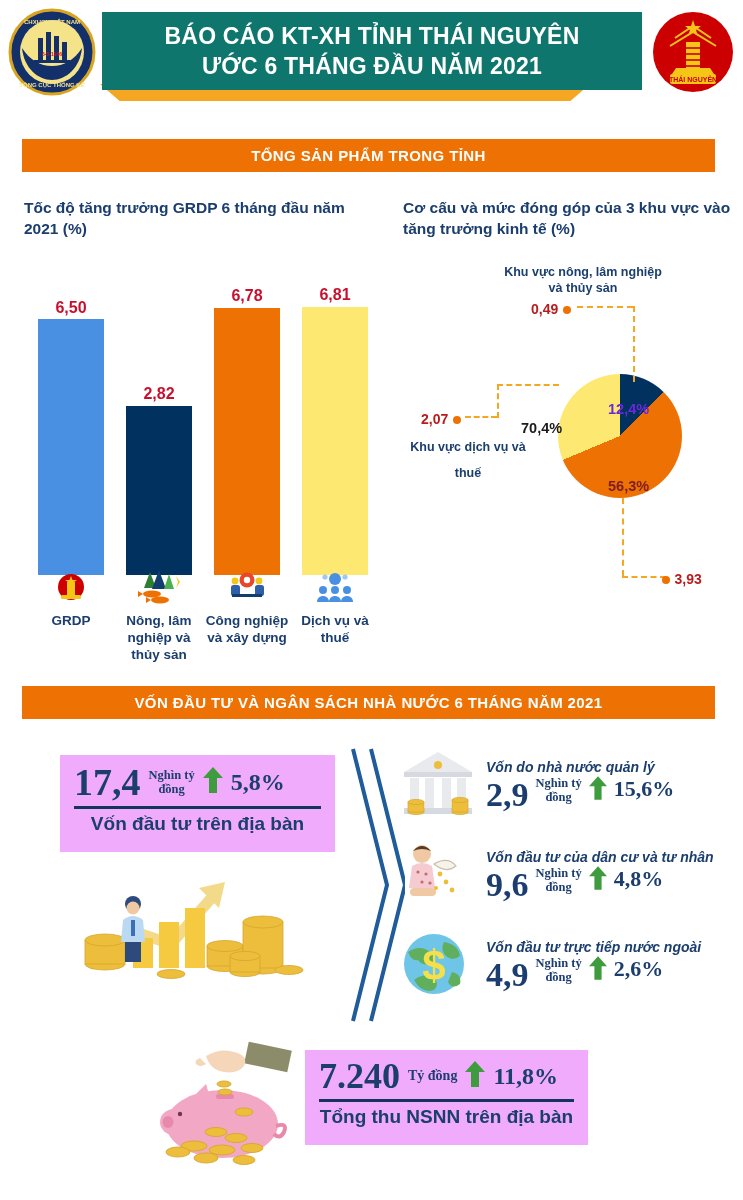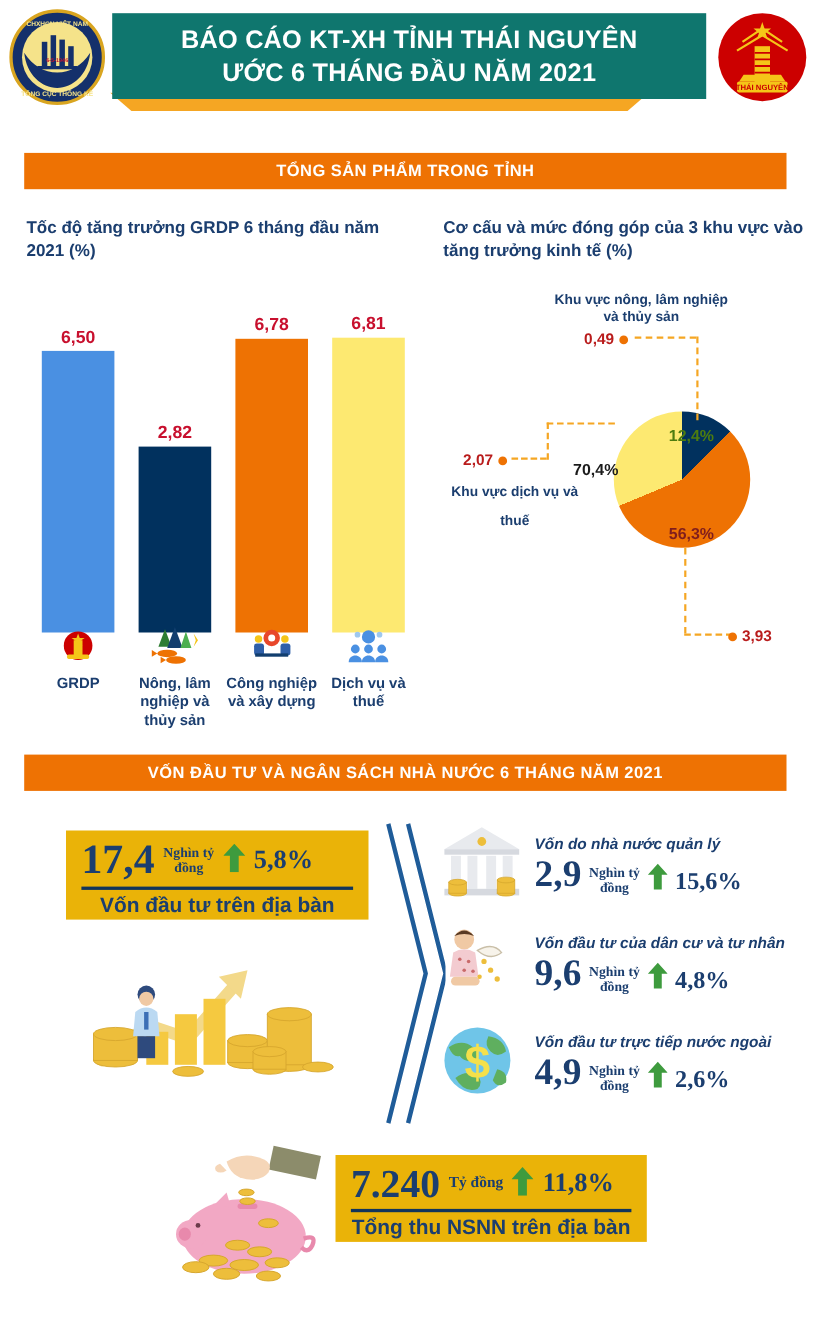--- a/index.html
+++ b/index.html
@@ -74,38 +74,38 @@
     position:absolute; color:#1B3E6F; font-weight:bold; font-size:12.5px;
     line-height:16px; text-align:center;
   }
   .cval { color:#b91c1c; font-weight:bold; font-size:14px; }
   .dot { display:inline-block; width:8px; height:8px; border-radius:50%; background:#EE7203; vertical-align:middle; }
   .dash-h { position:absolute; height:0; border-top:2px dashed #F5A623; }
   .dash-v { position:absolute; width:0; border-left:2px dashed #F5A623; }
 
   
   .tanbox {
-    position:absolute; background:#eab308; padding:6px 14px 1px 14px;
+    position:absolute; background:#f0abfc; padding:6px 14px 17px 14px;
   }
   .tanbox .row1 { display:flex; align-items:center; gap:8px; }
   .big-num { color:#1B3E6F; font-weight:bold; font-family:"Liberation Serif", serif; }
   .unit { color:#1B3E6F; font-weight:bold; font-size:12.5px; line-height:14px;
           font-family:"Liberation Serif", serif; text-align:center; }
   .pct { color:#1B3E6F; font-weight:bold; font-family:"Liberation Serif", serif; }
   .uparrow { display:inline-block; }
   .tan-rule { height:2.5px; background:#12355B; margin:3px 0 4px 0; }
   .tan-cap { color:#1B3E6F; font-weight:bold; font-size:19px; text-align:center; }
 
   .chevrons { position:absolute; left:345px; top:745px; width:60px; height:280px; }
 
   .inv-item { position:absolute; }
   .inv-title {
     color:#1B3E6F; font-weight:bold; font-style:italic; font-size:14px; white-space:nowrap;
   }
-  .inv-row { display:flex; align-items:flex-end; gap:7px; margin-top:1px; }
+  .inv-row { display:flex; align-items:flex-start; gap:7px; margin-top:1px; }
 
   
   .piggy { position:absolute; left:160px; top:1040px; width:160px; height:125px; }
 </style>
 </head>
 <body>
 
 <div class="page">
 
   <div class="header">
@@ -240,21 +240,21 @@
         </svg>
       </span>
       <span>Dịch vụ và thuế</span>
     </div>
   </div>
 
   <div class="pie-wrap">
 
     <div class="pie" style="background: conic-gradient(from 0deg, #01315E 0deg 44.64deg, #EE7203 44.64deg 247.32deg, #FDE971 247.32deg 360deg);"></div>
 
-    <div class="slice-lab" style="left:205px;top:149px;color:#4d7c0f;">12,4%</div>
+    <div class="slice-lab" style="left:205px;top:161px;color:#6d28d9;">12,4%</div>
     <div class="slice-lab" style="left:205px;top:238px;color:#7f1d1d;">56,3%</div>
     <div class="slice-lab" style="left:118px;top:180px;color:#1B1B1B;">70,4%</div>
 
     <div class="callout" style="left:100px;top:24px;width:160px;">
       <span>Khu vực nông, lâm nghiệp và thủy sản</span>
     </div>
     <div style="position:absolute;left:128px;top:60px;">
       <span class="cval">0,49</span>
       <span class="dot"></span>
     </div>

